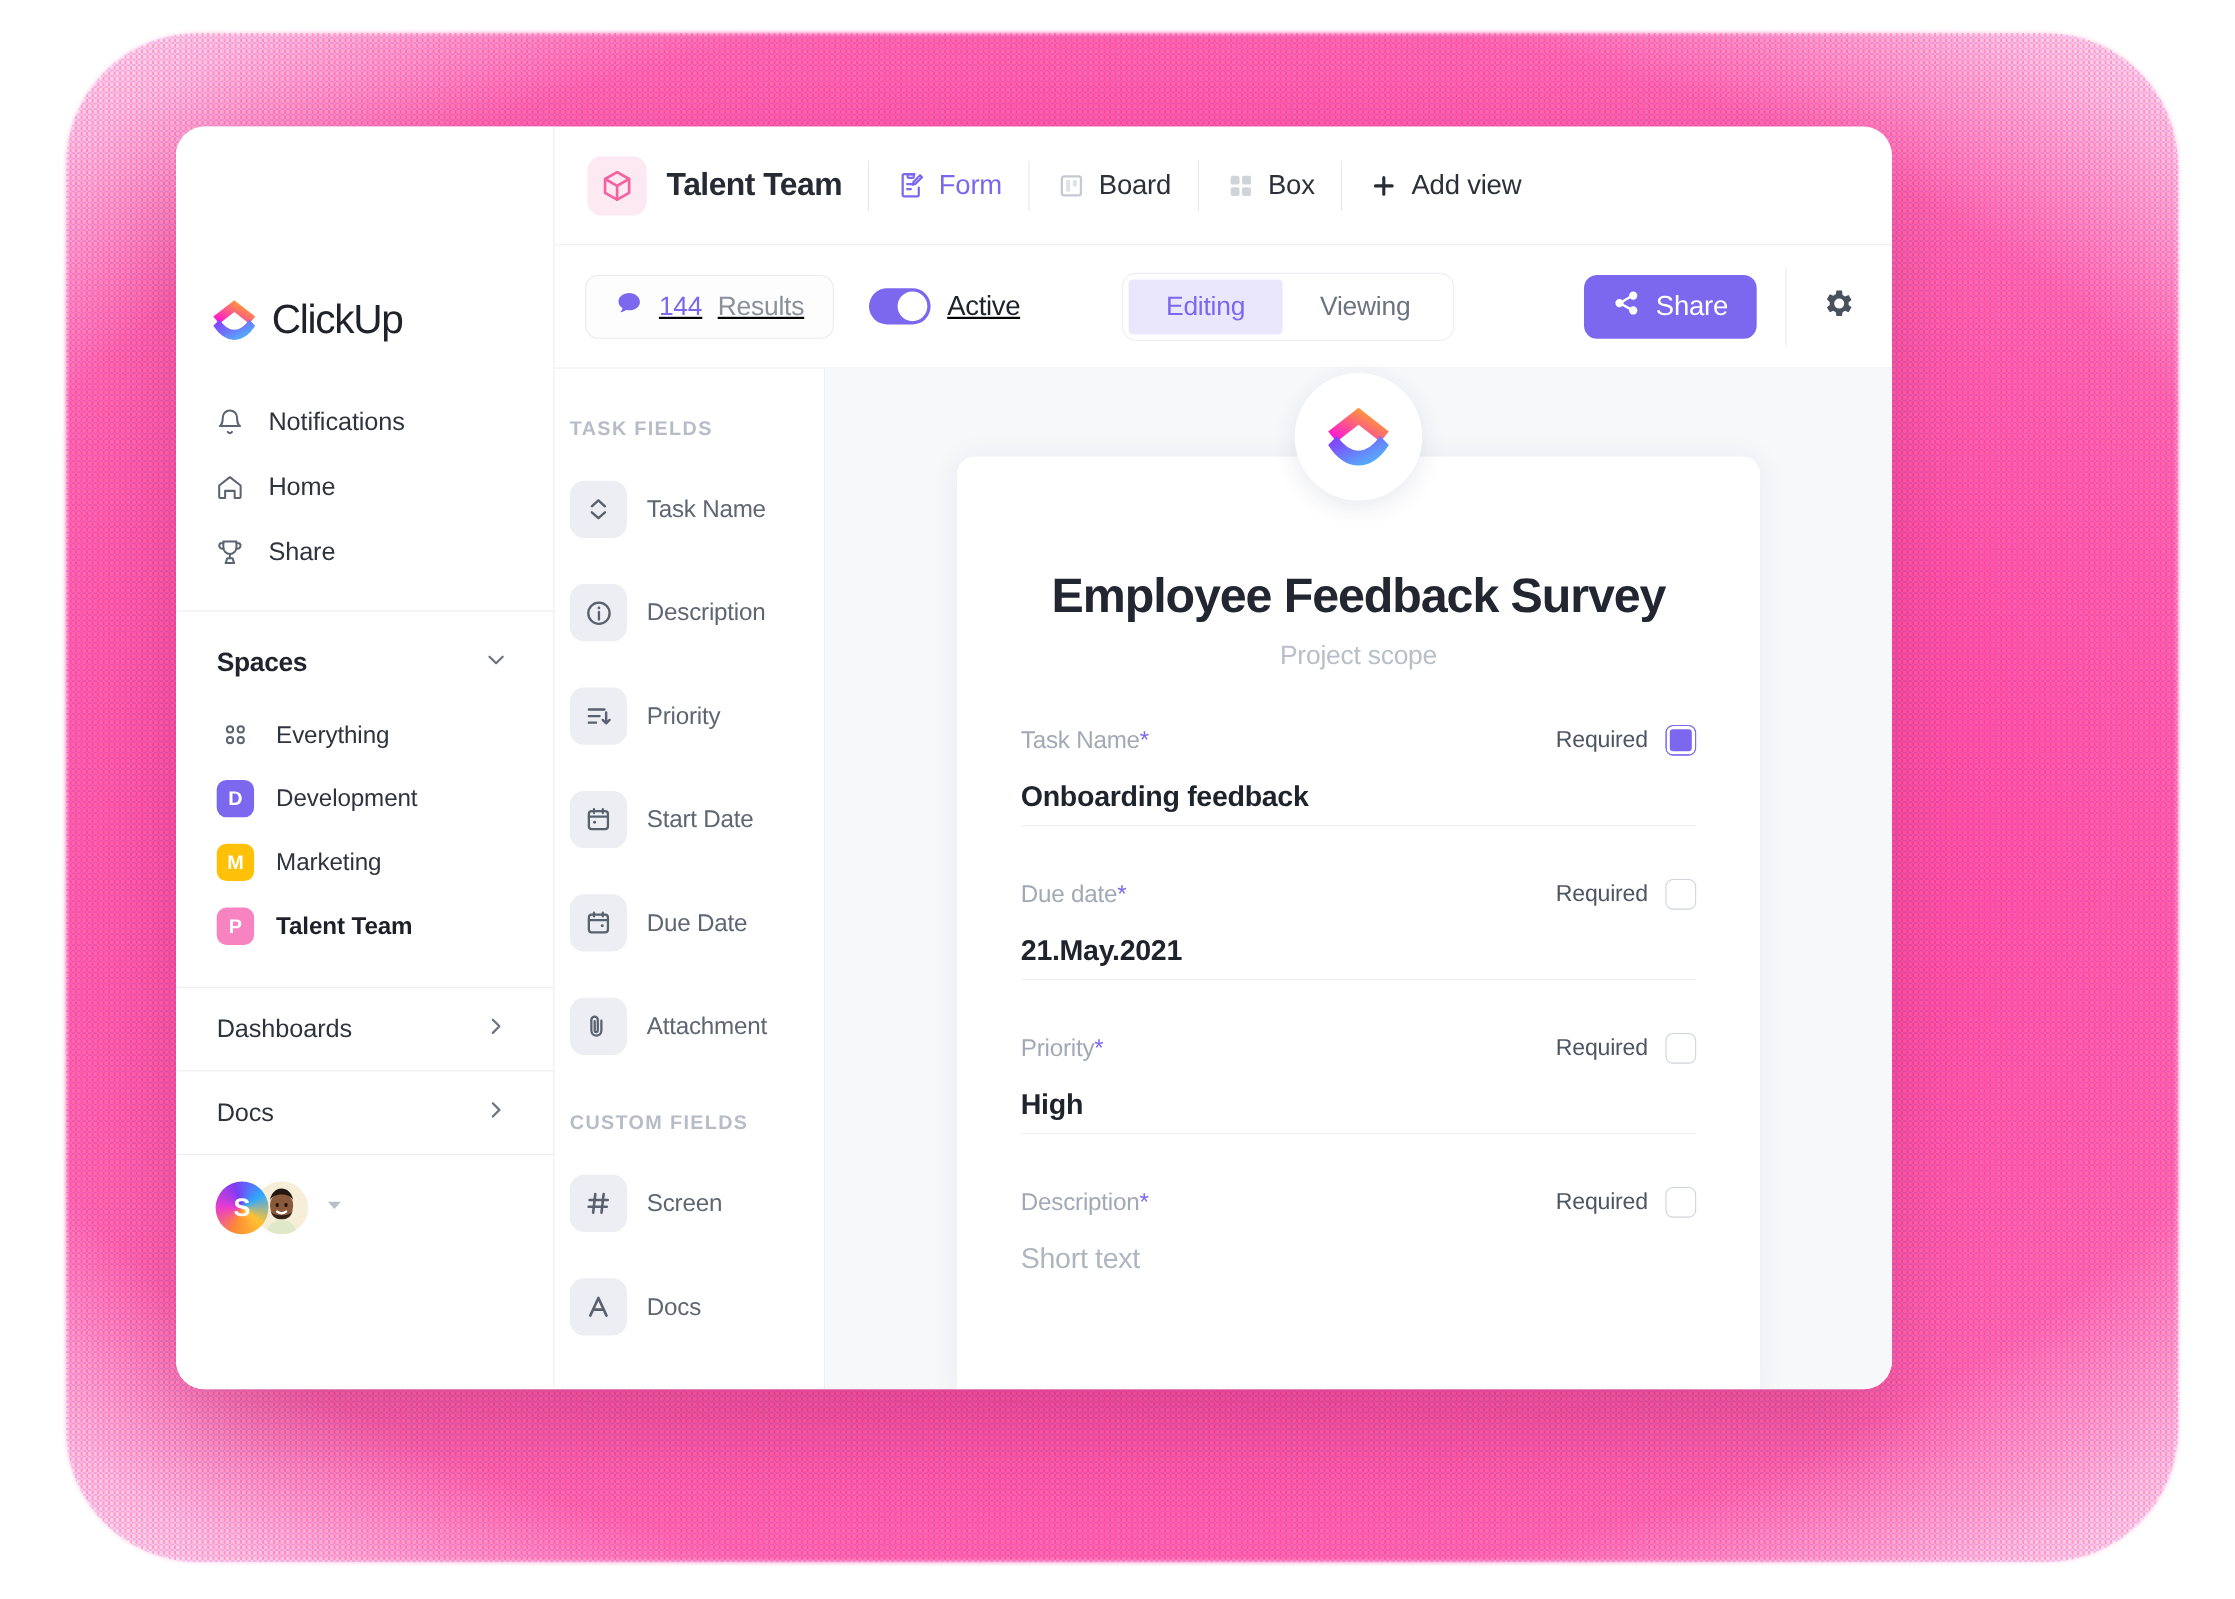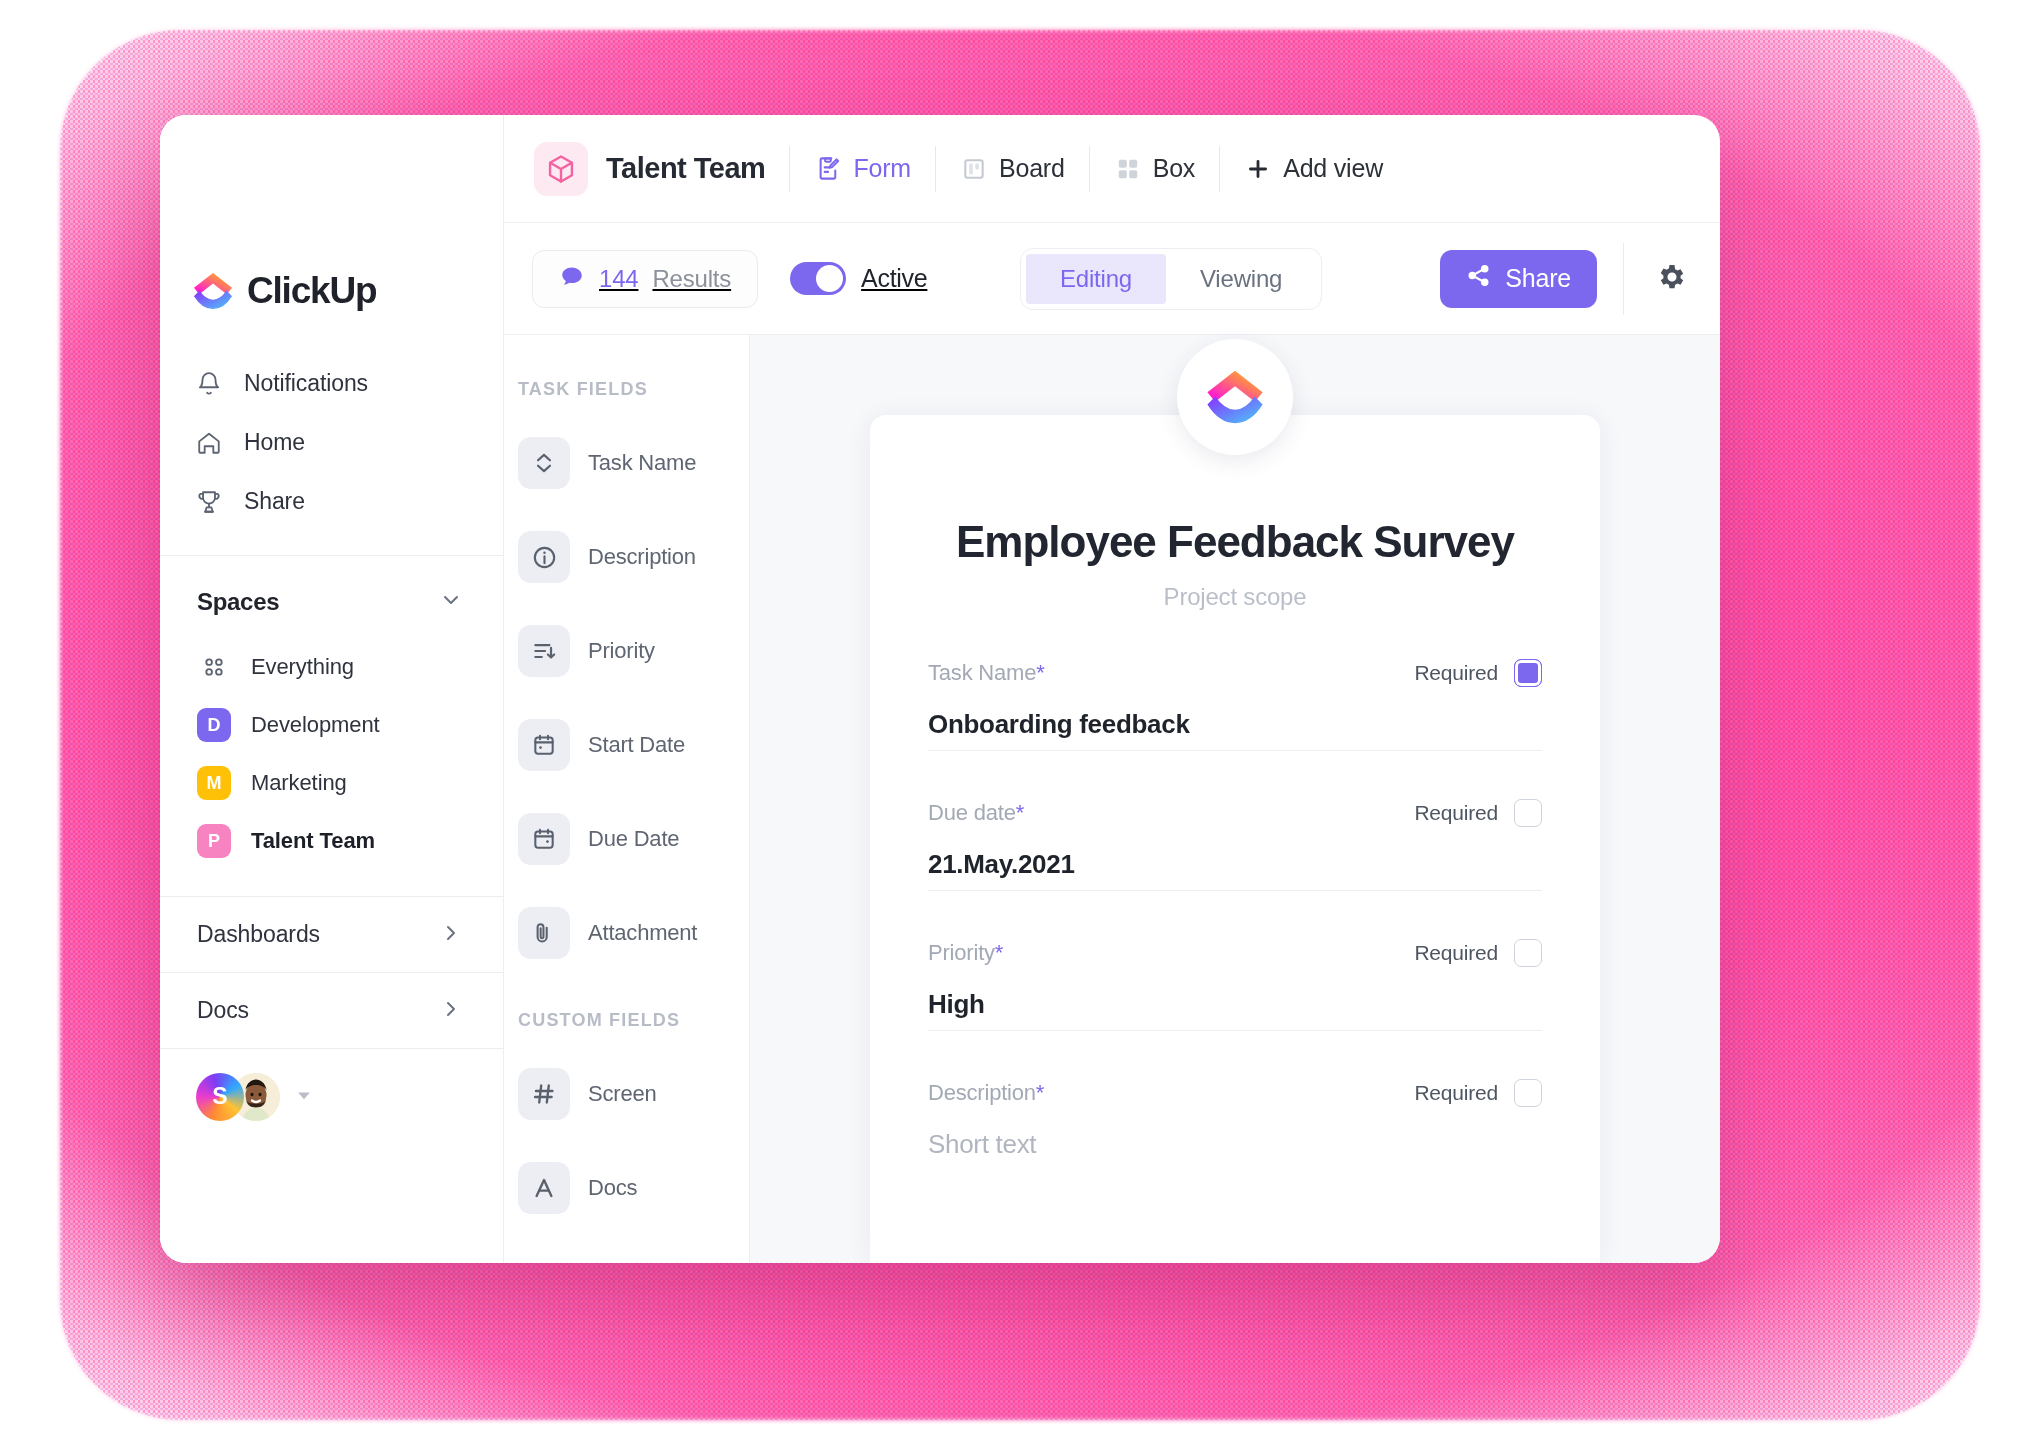--- a/index.html
+++ b/index.html
@@ -70,21 +70,21 @@
     flex: 0 0 344px;
     position: relative;
   }
   .cu-logo-wrap {
     display: flex; align-items: center; gap: 13px;
     padding: 155px 0 0 32px;
   }
   .cu-mark { width: 42px; height: 40px; display:block; }
   .cu-word {
     font-size: 37px;
-    font-weight: 700;
+    font-weight: 400;
     letter-spacing: -1.2px;
     color: #1f222a;
   }
 
   .nav-list { margin-top: 42px; }
   .nav-item {
     display: flex; align-items: center; gap: 22px;
     height: 59px;
     padding-left: 36px;
     cursor: pointer;

